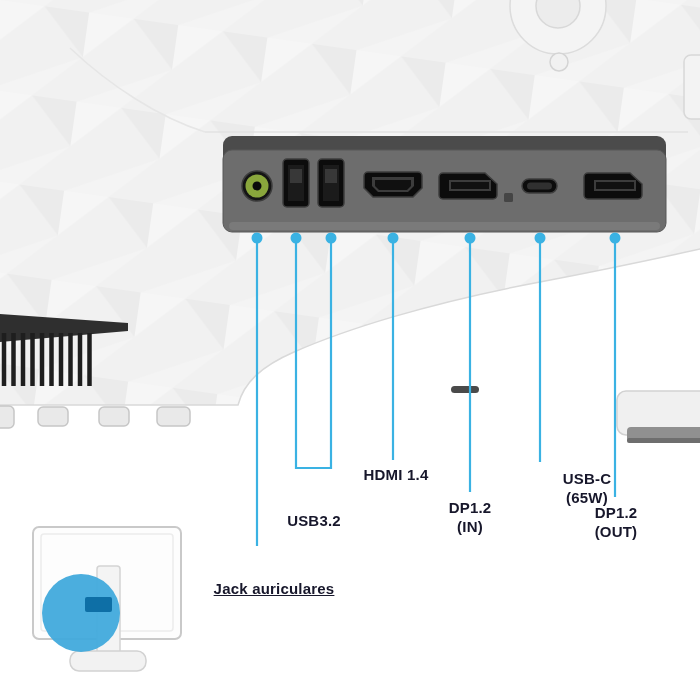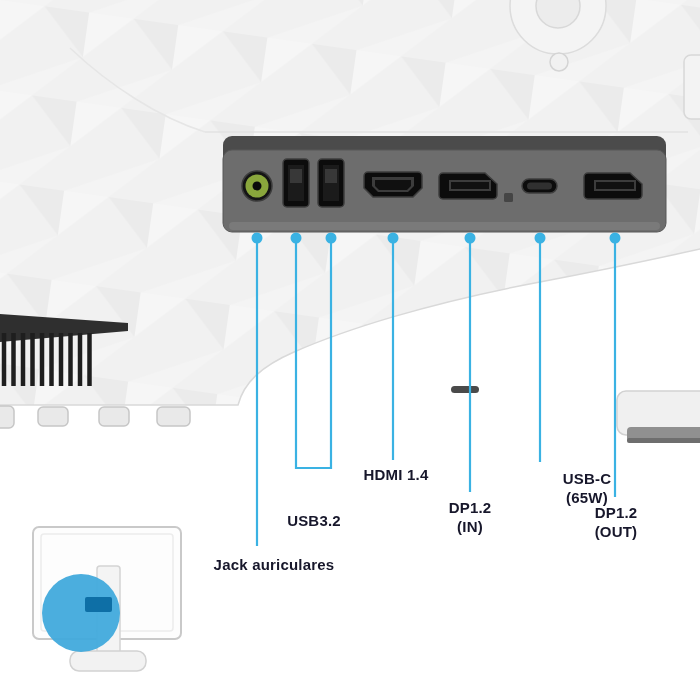--- a/index.html
+++ b/index.html
@@ -15,21 +15,21 @@
     position:absolute;
     transform:translateX(-50%);
     font-weight:600;
     font-size:15px;
     line-height:1.25;
     color:#17172b;
     text-align:center;
     white-space:pre-line;
     letter-spacing:.2px;
   }
-  .lbl-jack  {left:274px;top:556px;}
+  .lbl-jack  {left:274px;top:580px;text-decoration:underline;}
   .lbl-usb   {left:314px;top:492px;margin-top:20px;}
   .lbl-hdmi  {left:396px;top:466px;}
   .lbl-dp-in {left:470px;top:499px;}
   .lbl-usbc  {left:541px;top:470px;margin-left:46px;}
   .lbl-dp-out{left:616px;top:504px;}
 
   .leader{stroke:var(--accent,#3ab2e3);stroke-width:2.2;fill:none;}
   .dot{fill:var(--accent,#3ab2e3);}
   .jack-green{fill:var(--jack-green,#8aa73c);}
   .highlight{fill:var(--highlight-blue,#41aadc);}

